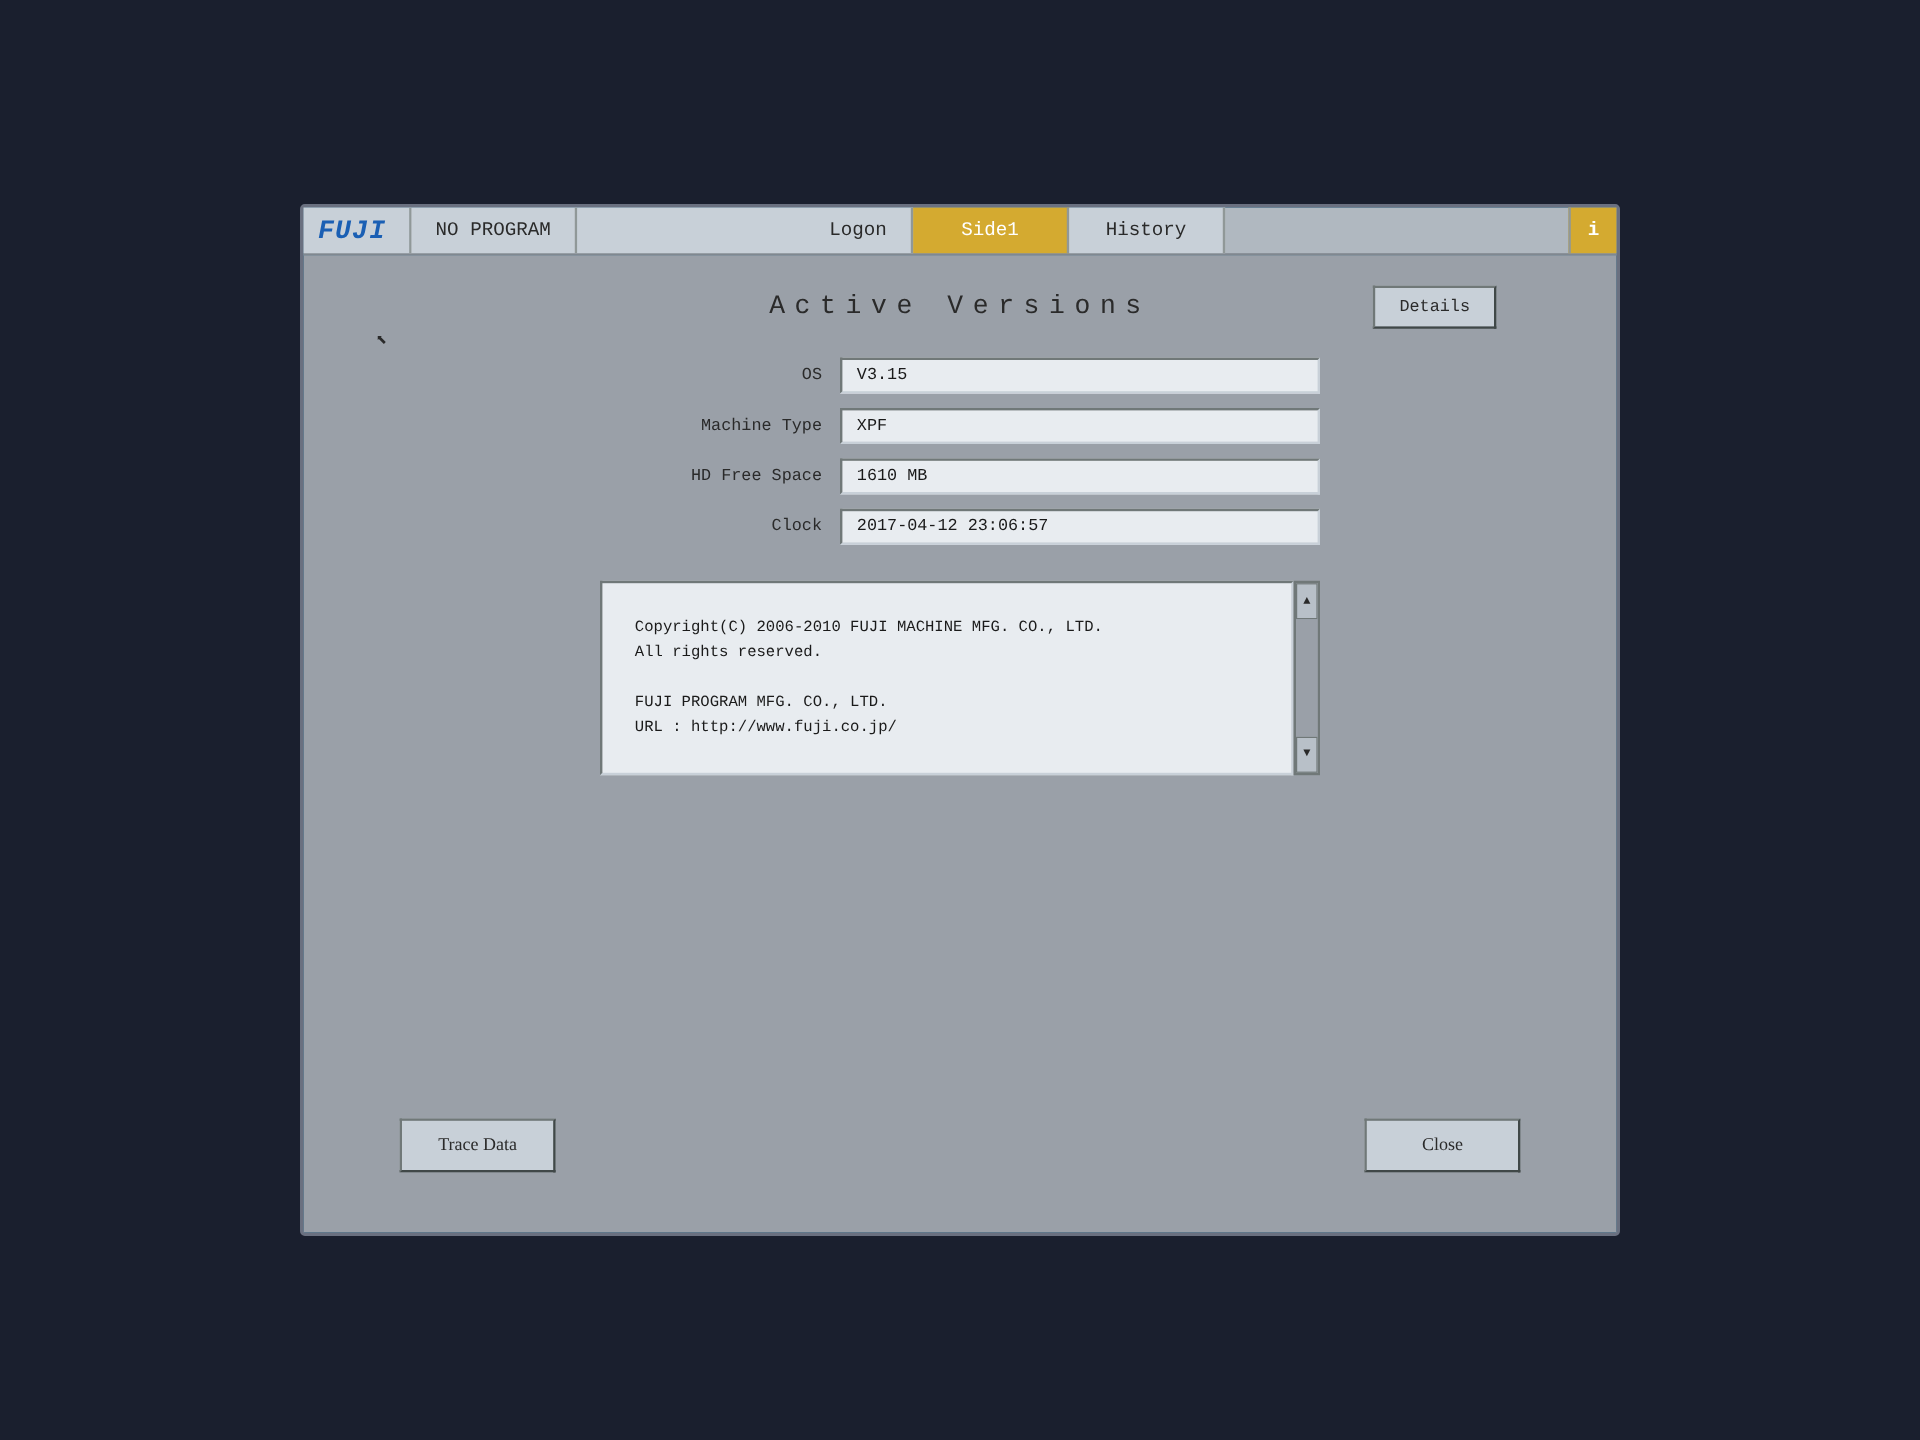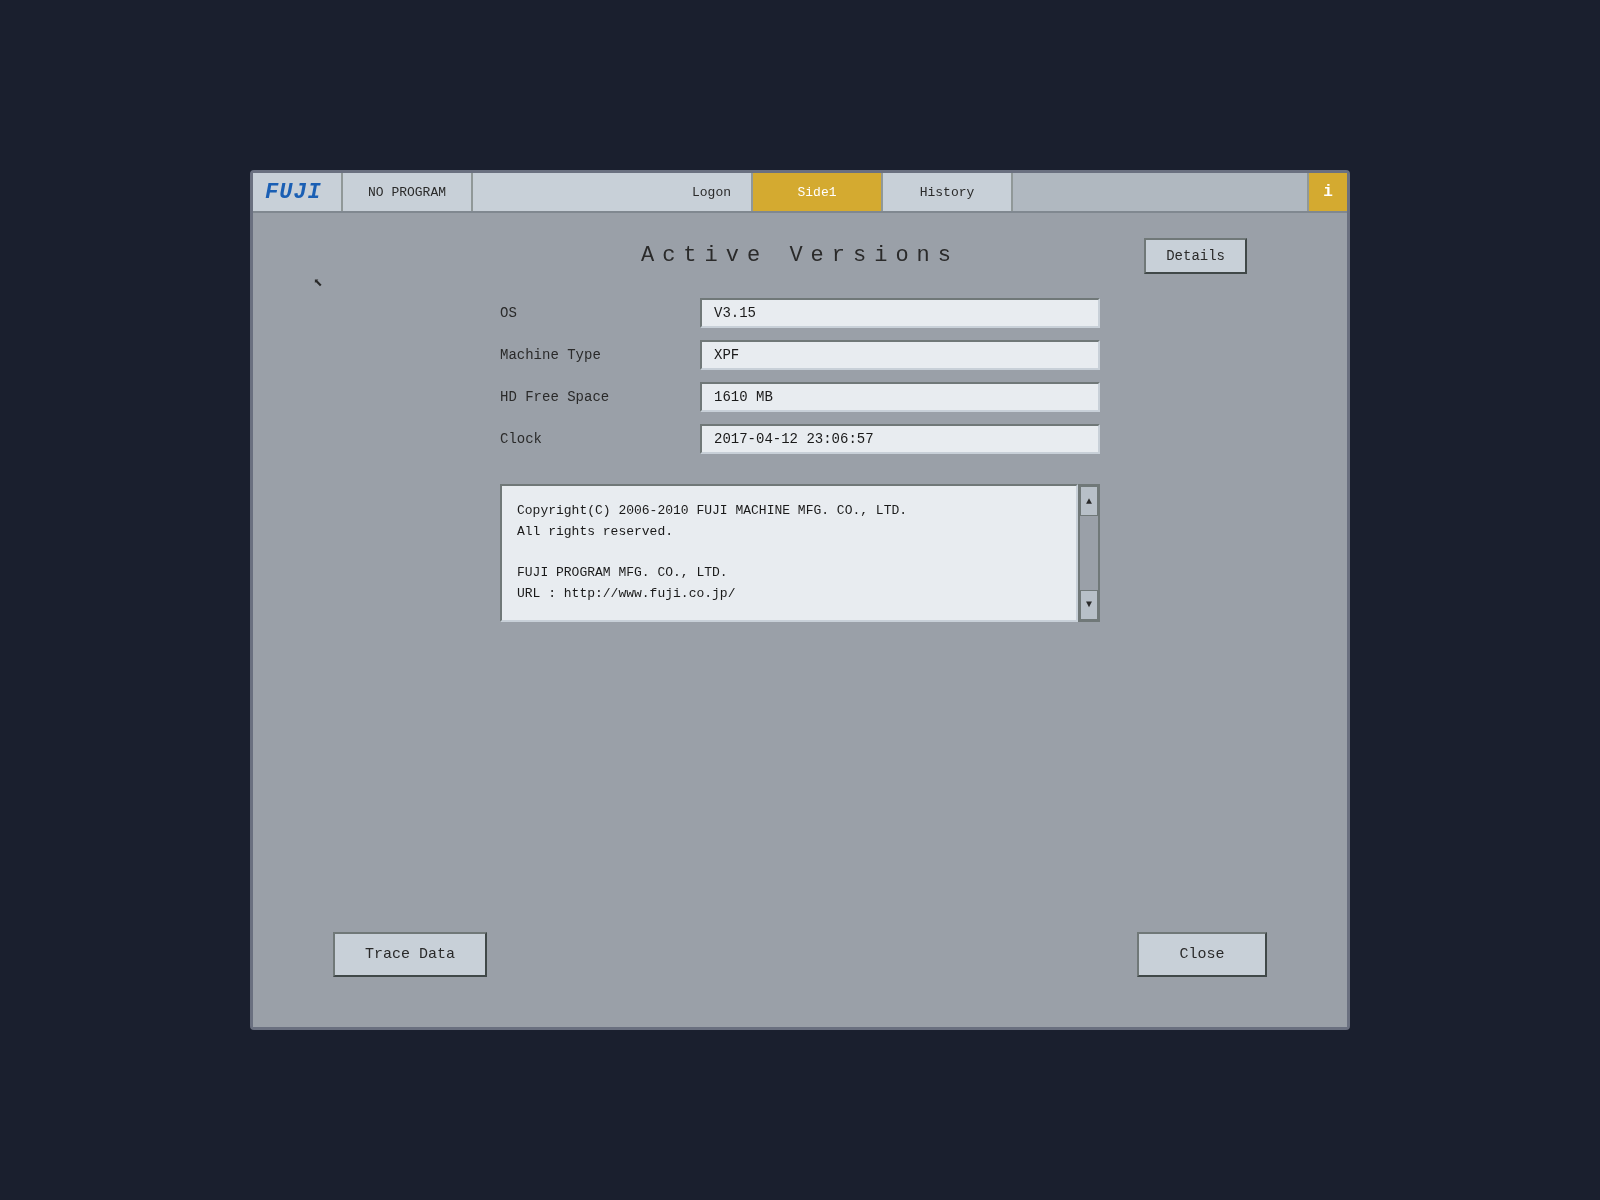--- a/index.html
+++ b/index.html
@@ -52,21 +52,21 @@
       letter-spacing: 1px;
     }
 
     .nav-tab {
       display: flex;
       align-items: center;
       justify-content: center;
       padding: 4px 20px;
       border-right: 2px solid #909898;
       background-color: #c8d0d8;
-      font-size: 13px;
+      font-size: 16px;
       color: #2a2a2a;
       cursor: pointer;
       min-width: 130px;
     }
 
     .nav-tab.active {
       background-color: #d4aa30;
       color: #ffffff;
     }
 
@@ -140,20 +140,21 @@
     }
 
     .info-row {
       display: flex;
       align-items: center;
       width: 600px;
     }
 
     .info-label {
       width: 200px;
+      text-align: right;
       padding-right: 15px;
       font-size: 14px;
       color: #2a2a2a;
     }
 
     .info-value {
       flex: 1;
       background-color: #e8ecf0;
       border: 2px solid #707878;
       border-right-color: #c8d0d8;
@@ -175,21 +176,21 @@
       display: flex;
       width: 600px;
     }
 
     .copyright-box {
       flex: 1;
       background-color: #e8ecf0;
       border: 2px solid #707878;
       border-right-color: #c8d0d8;
       border-bottom-color: #c8d0d8;
-      padding: 15px;
+      padding: 27px;
       font-size: 13px;
       color: #1a1a1a;
       line-height: 1.6;
       font-family: 'Courier New', Courier, monospace;
     }
 
     .scrollbar {
       width: 22px;
       background-color: #9aa0a8;
       border: 2px solid #707878;
@@ -229,21 +230,21 @@
 
     .bottom-btn {
       background-color: #c8d0d8;
       border: 2px solid #707878;
       border-right-color: #404848;
       border-bottom-color: #404848;
       padding: 12px 30px;
       font-size: 15px;
       cursor: pointer;
       color: #2a2a2a;
-      font-family: Liberation Mono, monospace;
+      font-family: Liberation Serif, serif;
       min-width: 130px;
       text-align: center;
     }
 
     .cursor-indicator {
       position: absolute;
       left: 60px;
       top: 60px;
       color: #2a2a2a;
       font-size: 16px;

